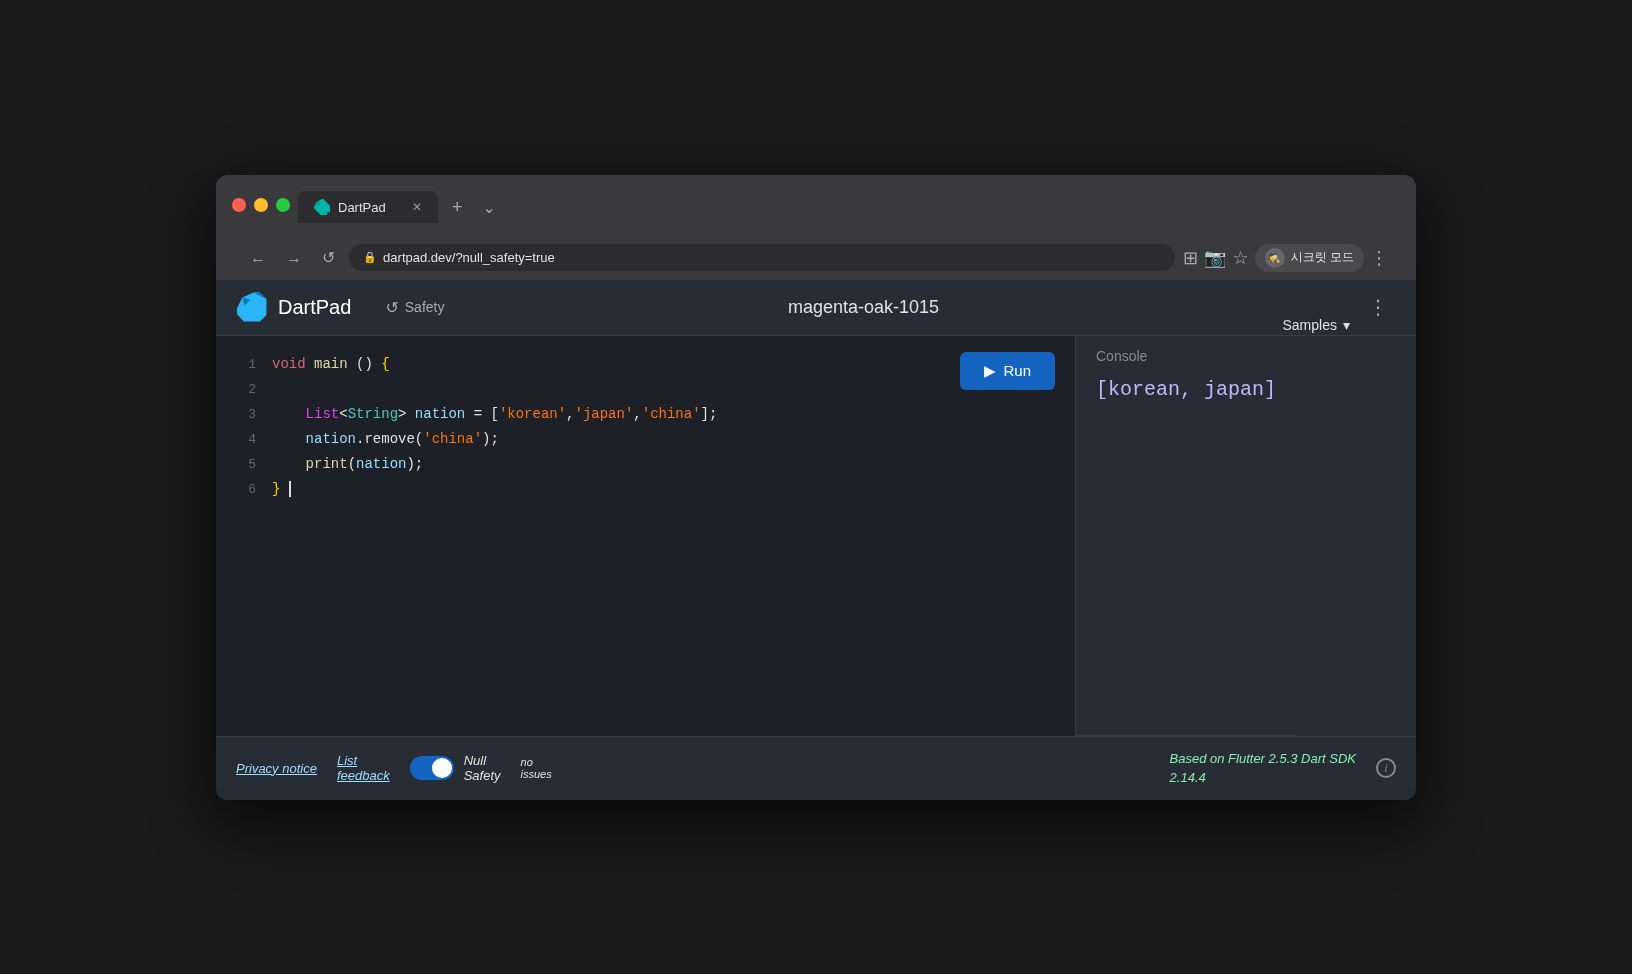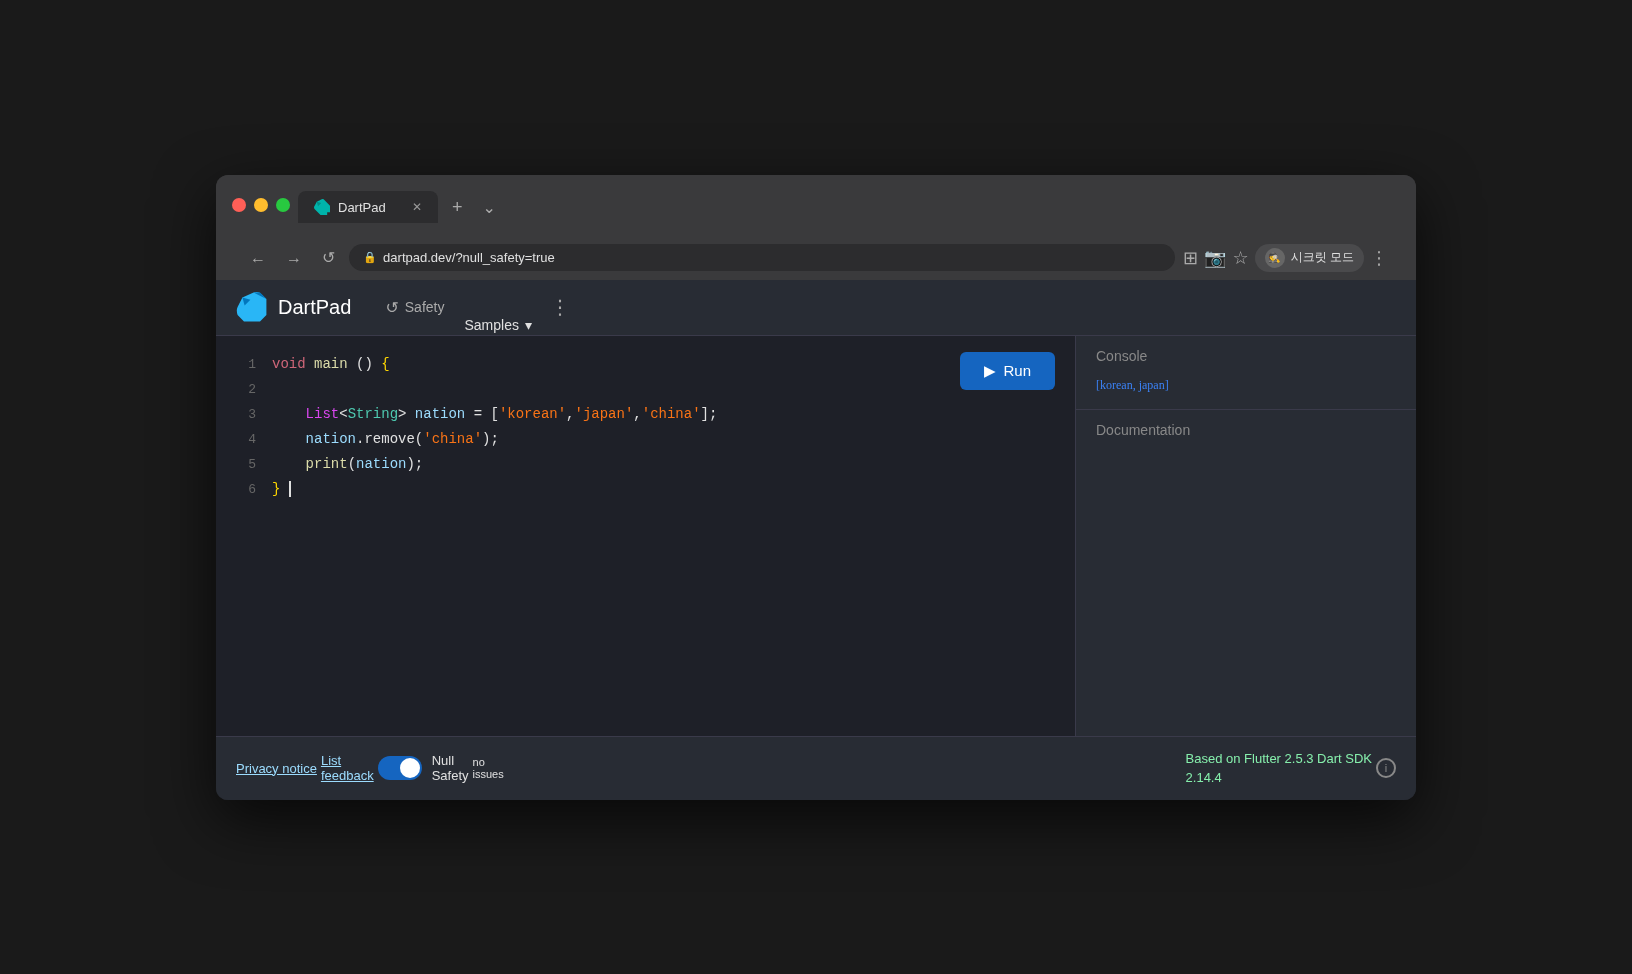--- a/index.html
+++ b/index.html
@@ -282,61 +282,62 @@
     .kw-string-type { color: #4ec9b0; }
     .kw-nation { color: #9cdcfe; }
     .kw-print { color: #dcdcaa; }
     .str-val { color: #f97316; }
     .brace { color: #ffd700; }
 
     
     .right-panel {
       width: 340px;
       display: flex;
-      flex-direction: column;
+      flex-direction: row;
       background: #282c34;
     }
 
     .panel-section {
       padding: 12px 20px;
       border-bottom: 1px solid #3a3a4a;
     }
 
     .panel-section-title {
       color: #888;
       font-size: 14px;
       margin-bottom: 10px;
     }
 
     .console-output {
-      color: #3b82f6;
-      font-family: Liberation Serif, serif;
-      font-size: 12px;
+      color: #c4b5fd;
+      font-family: Liberation Mono, monospace;
+      font-size: 20px;
       padding: 4px 0;
     }
 
     .doc-section {
       flex: 1;
       padding: 12px 20px;
     }
 
     .doc-section-title {
       color: #888;
       font-size: 14px;
     }
 
     
     .dartpad-footer {
       background: #282c34;
       padding: 12px 20px;
       display: flex;
       align-items: center;
-      gap: 4px;
+      gap: 20px;
       border-top: 1px solid #3a3a4a;
       font-size: 13px;
+      font-style: italic;
     }
 
     .footer-link {
       color: #9cdcfe;
       cursor: pointer;
       text-decoration: underline;
     }
 
     .toggle-group {
       display: flex;
@@ -444,20 +445,21 @@
           <path d="M20 20 L55 5 Q70 0 80 10 L95 25 L95 75 L75 95 L25 95 L5 75 Q0 60 5 50 Z" fill="#29B6F6"></path>
           <path d="M20 20 L45 27 L27 45 Z" fill="#0277BD"></path>
           <path d="M55 5 L95 25 L75 5 Z" fill="#0277BD"></path>
         </svg>
         <span>DartPad</span>
       </div>
       <div class="reset-btn">
         <span style="font-size:16px;">↺</span>
         <span>Safety</span>
       </div>
+      <div class="pad-title">magenta-oak-1015</div>
       <div class="samples-btn">
         <span>Samples</span>
         <span>▾</span>
       </div>
       <span class="more-btn">⋮</span>
     </div>
 
     <div class="dartpad-main">
 
       <div class="code-editor">
@@ -510,23 +512,20 @@
               <span class="brace">}</span><span style="color:#e0e0e0; border-right: 2px solid #e0e0e0;">&nbsp;</span>
             </span>
           </div>
         </div>
       </div>
 
       <div class="right-panel">
         <div class="panel-section">
           <div class="panel-section-title">Console</div>
           <div class="console-output">[korean, japan]</div>
-        </div>
-        <div class="doc-section">
-          <div class="doc-section-title">Documentation</div>
         </div>
       </div>
     </div>
 
     <div class="dartpad-footer">
       <span class="footer-link">Privacy notice</span>
       <span class="footer-link">
         <span>List</span>
         <br>
         <span>feedback</span>

